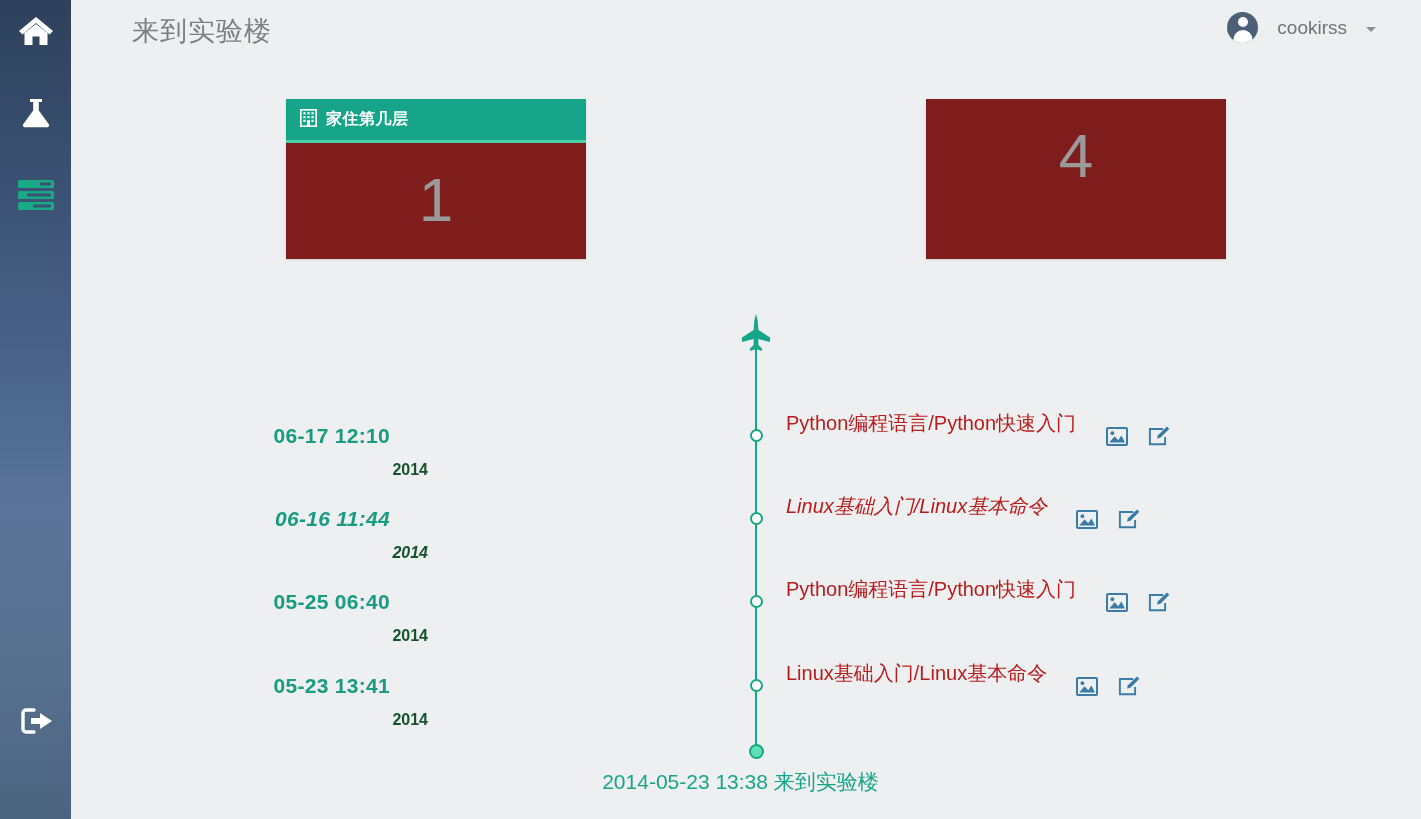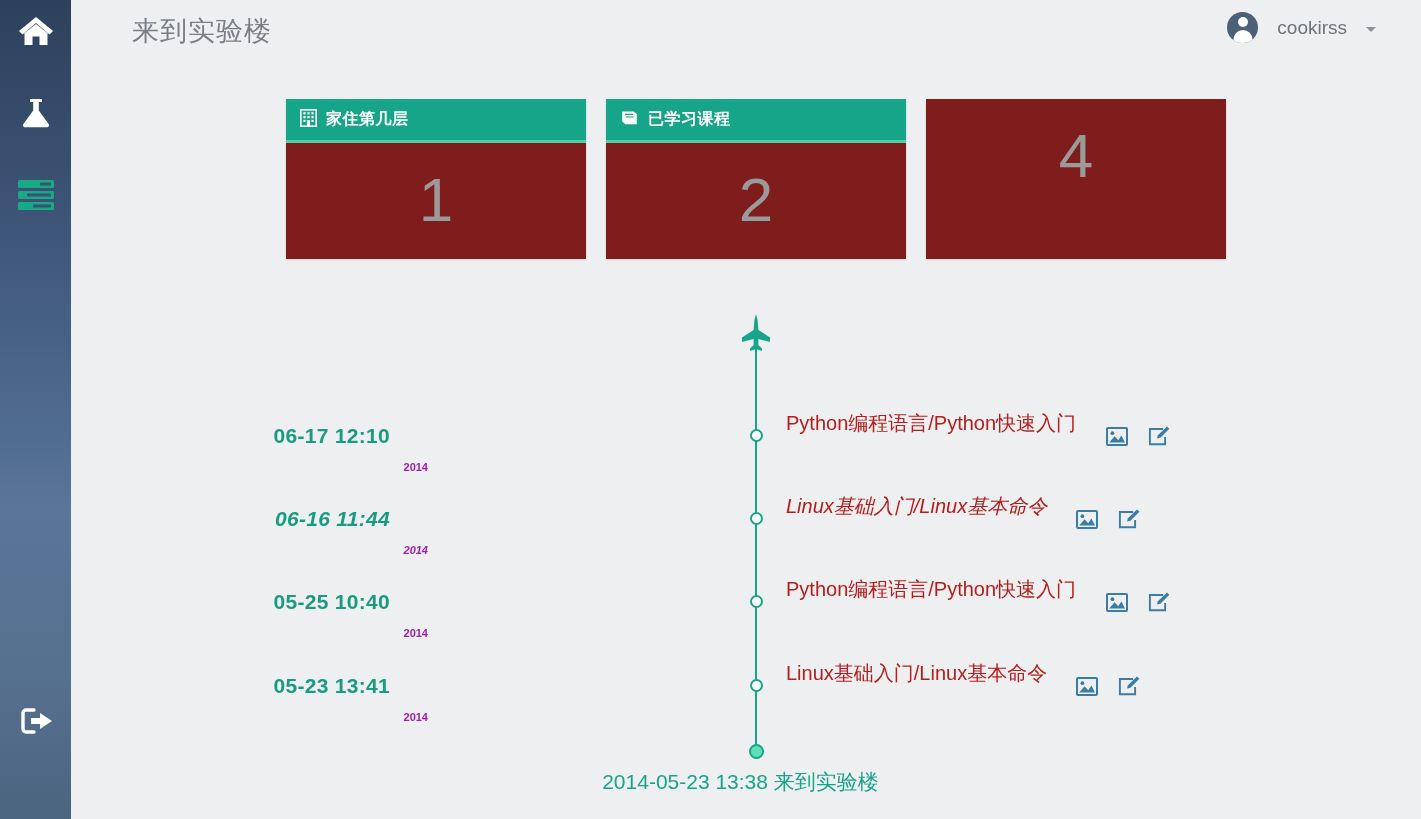--- a/index.html
+++ b/index.html
@@ -102,21 +102,21 @@
   }
   #tl-jet { position: absolute; left: 737px; top: 14px; }
   .tl-row { position: absolute; left: 0; width: 1125px; height: 82px; }
   .tl-time {
     position: absolute; right: 735px; top: 18px;
     font-size: 21px; color: #189b80; font-weight: bold;
     letter-spacing: .3px; white-space: nowrap;
   }
   .tl-year {
     position: absolute; right: 697px; top: 55px;
-    font-size: 11px; color: #a21caf; font-weight: bold;
+    font-size: 16px; color: #14532d; font-weight: bold;
     white-space: nowrap;
   }
   .tl-dot {
     position: absolute; left: 750px; top: 23px;
     width: 13px; height: 13px; border-radius: 50%;
     background: #ffffff; border: 2px solid #17a589;
   }
   .tl-label {
     position: absolute; left: 786px; top: 4px;
     font-size: 20px; color: #b91c1c; white-space: nowrap;
@@ -212,34 +212,20 @@
             <rect x="7.0" y="11.2" width="3.0" height="6.0" fill="#ffffff"></rect>
           </svg>
         </span>
         <span class="card-title">家住第几层</span>
       </div>
       <div class="card-body">
         <span class="card-value">1</span>
       </div>
     </div>
 
-    <div class="card c1">
-      <div class="card-head">
-        <span class="hicon">
-          <svg width="19" height="16" viewBox="0 0 19 16">
-            <path fill="#ffffff" d="M2.2 1.4 L13.6 1.4 L16.8 4.0 L16.8 14.2 L5.4 14.2 L2.2 11.6 Z"></path>
-            <path fill="none" stroke="#17a589" stroke-width="1.1" d="M5.0 4.4 L13.0 4.4 M5.6 7.0 L13.6 7.0"></path>
-          </svg>
-        </span>
-        <span class="card-title">已学习课程</span>
-      </div>
-      <div class="card-body">
-        <span class="card-value">2</span>
-      </div>
-    </div>
 
     <div class="card c2">
       <div class="card-body">
         <span class="card-value">4</span>
       </div>
     </div>
   </section>
 
   <section id="timeline">
 
@@ -289,21 +275,21 @@
         <span class="act">
           <svg width="22" height="20" viewBox="0 0 22 20">
             <path fill="none" stroke="#3a7ca8" stroke-width="1.9" d="M15.2 3.0 H1.9 v15.2 h15.2 V11.0"></path>
             <path fill="#3a7ca8" d="M19.0 0.4 L21.4 2.8 L12.4 11.8 L9.0 12.6 L9.9 9.3 Z"></path>
           </svg>
         </span>
       </span>
     </div>
 
     <div class="tl-row" style="top:272px;">
-      <span class="tl-time">05-25 10:40</span>
+      <span class="tl-time">05-25 06:40</span>
       <span class="tl-year">2014</span>
       <span class="tl-dot"></span>
       <span class="tl-label">Python编程语言/Python快速入门</span>
       <span class="tl-acts" style="left:1106px;">
         <span class="act">
           <svg width="22" height="19" viewBox="0 0 22 19">
             <rect x="1" y="1" width="20" height="17" rx="1" fill="none" stroke="#3a7ca8" stroke-width="2"></rect>
             <circle cx="6.4" cy="6.2" r="1.9" fill="#3a7ca8"></circle>
             <path fill="#3a7ca8" d="M3.2 15.6 L8.6 9.2 L12.2 13.2 L15.4 8.4 L19 15.6 Z"></path>
           </svg>

